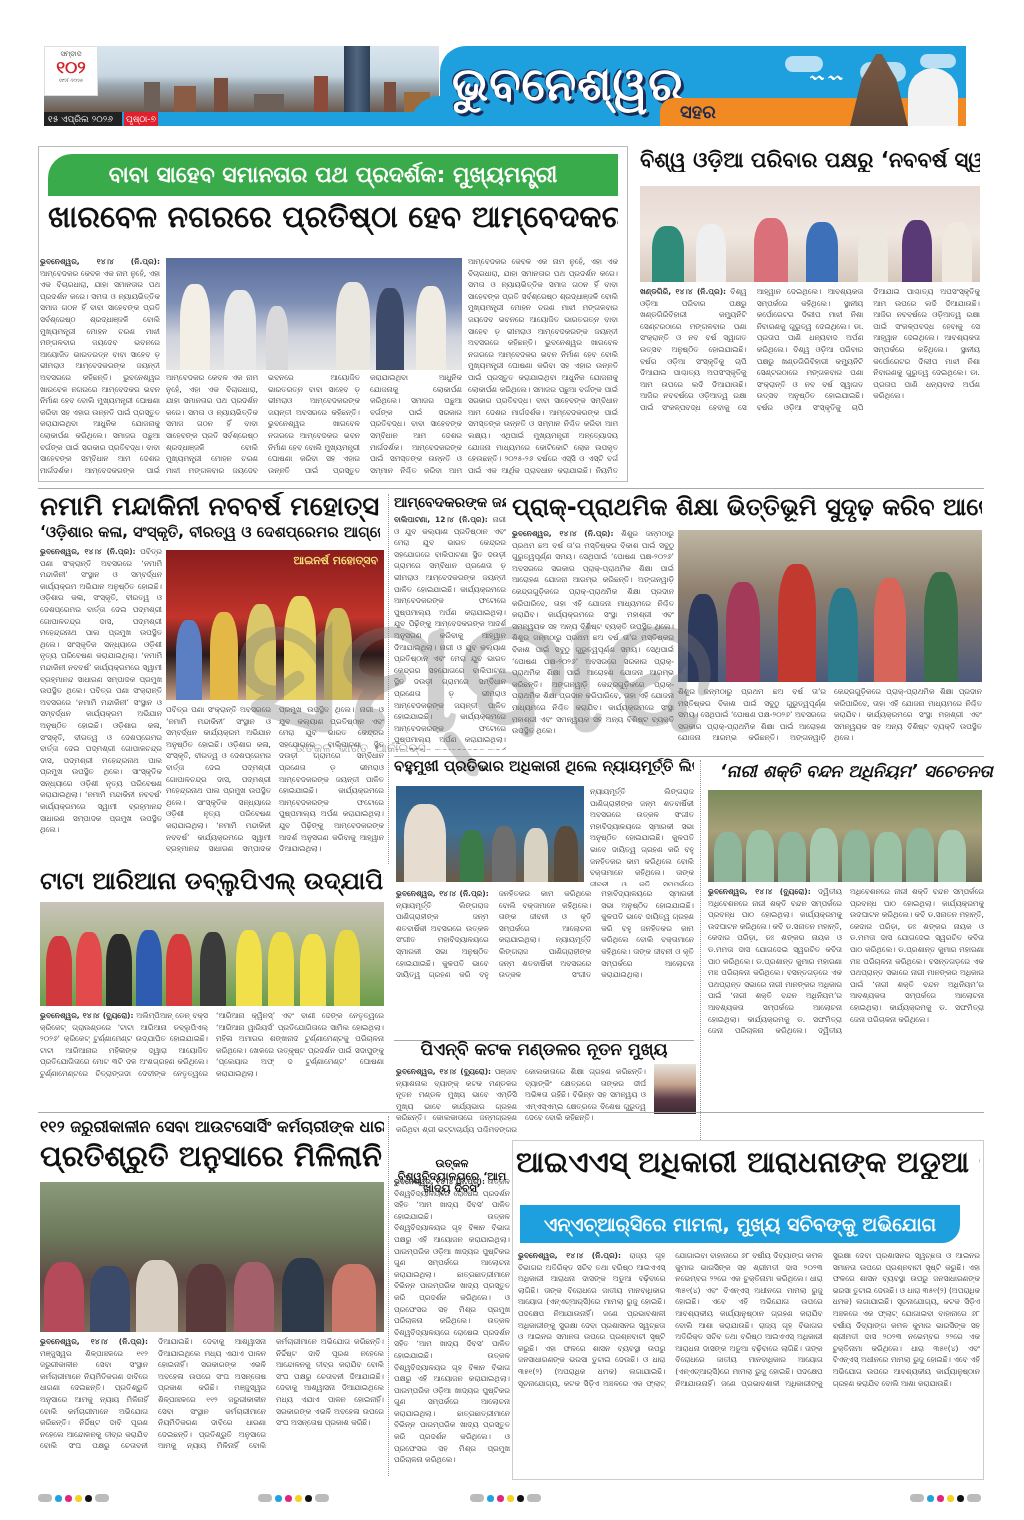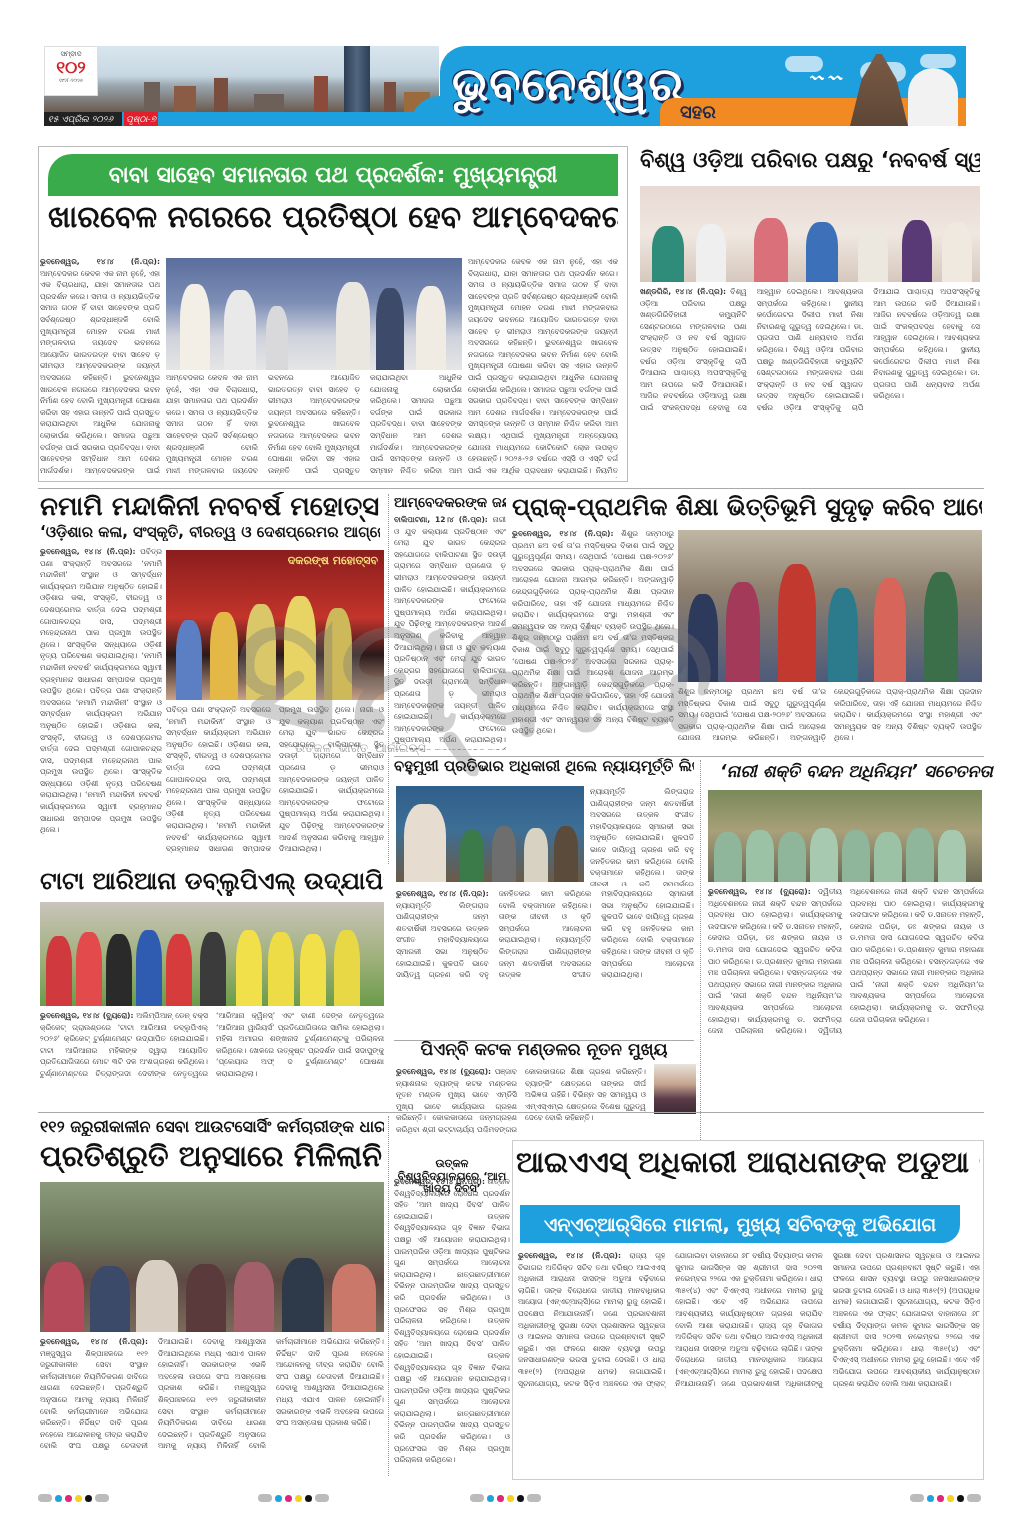--- a/index.html
+++ b/index.html
@@ -9,21 +9,21 @@
   
   .masthead { position: absolute; left: 40px; top: 46px; width: 926px; height: 84px; }
   .mh-skyline { position: absolute; left: 4px; top: 0; width: 395px; height: 66px;
     background: linear-gradient(180deg,#d9e6ef 0%,#c7d7e2 45%,#9aa7b0 60%,#6b5a4f 100%); overflow: hidden; }
   .mh-skyline .bldg { position: absolute; bottom: 0; background: #6c6058; }
   .mh-skyline .tower { position: absolute; bottom: 0; left: 300px; width: 26px; height: 66px;
     background: linear-gradient(90deg,#2d3f55,#51667f,#2d3f55); }
   .mh-logo { position: absolute; left: 4px; top: 0; width: 54px; height: 50px; background: #fff;
     border: 1px solid #ddd; text-align: center; font-size: 7px; color: #333; padding-top: 3px; }
   .mh-logo .num { display: block; color: #d42027; font-size: 17px; font-weight: bold; line-height: 18px; }
-  .mh-datebar { position: absolute; left: 4px; top: 66px; width: 400px; height: 14px; background: #1da0dd; font-style: italic; }
+  .mh-datebar { position: absolute; left: 4px; top: 66px; width: 400px; height: 14px; background: #1da0dd; }
   .mh-date { position: absolute; left: 0; top: 0; height: 14px; width: 78px; background: #222; color: #fff;
     font-size: 9px; line-height: 14px; padding-left: 4px; }
   .mh-pageno { position: absolute; left: 80px; top: 0; height: 14px; width: 34px; background: #e0202c; color: #fff;
     font-size: 9px; line-height: 14px; text-align: center; }
   .mh-blue { position: absolute; left: 400px; top: 0; width: 526px; height: 80px; background: #1da0dd;
     border-top-left-radius: 26px; }
   .mh-blue-curve { position: absolute; left: 370px; top: 50px; width: 60px; height: 30px; background: #1da0dd;
     border-top-left-radius: 30px; }
   .mh-title { position: absolute; left: 412px; top: 0; font-size: 46px; font-weight: bold; color: #fff;
     text-shadow: 3px 3px 0 #1b2a55, -1px -1px 0 #1b2a55; letter-spacing: 1px; line-height: 76px; }
@@ -140,21 +140,21 @@
 <div class="hrule" style="left:38px;top:488px;width:946px;"></div>
 
 <div class="blk head" style="left:40px;top:492px;width:340px;font-size:26px;text-align:center;">ନମାମି ମନ୍ଦାକିନୀ ନବବର୍ଷ ମହୋତ୍ସବ</div>
 <div class="blk head" style="left:40px;top:524px;width:340px;font-size:15px;text-align:center;">‘ଓଡ଼ିଶାର କଳା, ସଂସ୍କୃତି, ବୀରତ୍ୱ ଓ ଦେଶପ୍ରେମର ଆଗ୍ନେୟ ବାର୍ତ୍ତା’</div>
 <div class="blk txt" style="left:40px;top:546px;width:122px;height:316px;">
   <b>ଭୁବନେଶ୍ୱର, ୧୪।୪ (ନି.ପ୍ର):</b>
   <span>ପବିତ୍ର ପଣା ସଂକ୍ରାନ୍ତି ଅବସରରେ ‘ନମାମି ମନ୍ଦାକିନୀ’ ସଂସ୍ଥାନ ଓ ସମ୍ବର୍ଦ୍ଧନ କାର୍ଯ୍ୟକ୍ରମ ଅଭିଯାନ ଅନୁଷ୍ଠିତ ହୋଇଛି। ଓଡ଼ିଶାର କଳା, ସଂସ୍କୃତି, ବୀରତ୍ୱ ଓ ଦେଶପ୍ରେମର ବାର୍ତ୍ତା ଦେଇ ପଦ୍ମଶ୍ରୀ ଗୋପାଳଚନ୍ଦ୍ର ଦାସ, ପଦ୍ମଶ୍ରୀ ମହେନ୍ଦ୍ରନାଥ ପାଲ ପ୍ରମୁଖ ଉପସ୍ଥିତ ଥିଲେ। ସାଂସ୍କୃତିକ ସନ୍ଧ୍ୟାରେ ଓଡ଼ିଶୀ ନୃତ୍ୟ ପରିବେଷଣ କରାଯାଇଥିଲା। ‘ନମାମି ମନ୍ଦାକିନୀ ନବବର୍ଷ’ କାର୍ଯ୍ୟକ୍ରମରେ ସ୍ୱାମୀ ବ୍ରହ୍ମାନନ୍ଦ ସାଧାରଣ ସମ୍ପାଦକ ପ୍ରମୁଖ ଉପସ୍ଥିତ ଥିଲେ।</span>
   <span>ପବିତ୍ର ପଣା ସଂକ୍ରାନ୍ତି ଅବସରରେ ‘ନମାମି ମନ୍ଦାକିନୀ’ ସଂସ୍ଥାନ ଓ ସମ୍ବର୍ଦ୍ଧନ କାର୍ଯ୍ୟକ୍ରମ ଅଭିଯାନ ଅନୁଷ୍ଠିତ ହୋଇଛି। ଓଡ଼ିଶାର କଳା, ସଂସ୍କୃତି, ବୀରତ୍ୱ ଓ ଦେଶପ୍ରେମର ବାର୍ତ୍ତା ଦେଇ ପଦ୍ମଶ୍ରୀ ଗୋପାଳଚନ୍ଦ୍ର ଦାସ, ପଦ୍ମଶ୍ରୀ ମହେନ୍ଦ୍ରନାଥ ପାଲ ପ୍ରମୁଖ ଉପସ୍ଥିତ ଥିଲେ। ସାଂସ୍କୃତିକ ସନ୍ଧ୍ୟାରେ ଓଡ଼ିଶୀ ନୃତ୍ୟ ପରିବେଷଣ କରାଯାଇଥିଲା। ‘ନମାମି ମନ୍ଦାକିନୀ ନବବର୍ଷ’ କାର୍ଯ୍ୟକ୍ରମରେ ସ୍ୱାମୀ ବ୍ରହ୍ମାନନ୍ଦ ସାଧାରଣ ସମ୍ପାଦକ ପ୍ରମୁଖ ଉପସ୍ଥିତ ଥିଲେ।</span>
 </div>
 <div class="photo" style="left:166px;top:550px;width:218px;height:150px;background:linear-gradient(180deg,#8a1d1d 0%,#c3342b 45%,#2a1a1a 70%,#c9a28a 100%);">
-  <div style="position:absolute;right:6px;top:4px;color:#f7e27a;font-size:11px;font-weight:bold;">ଦକରଙ୍ଷ ମହୋତ୍ସବ</div>
+  <div style="position:absolute;right:6px;top:4px;color:#f7e27a;font-size:11px;font-weight:bold;">ଆଇନର୍ଷ ମହୋତ୍ସବ</div>
   <div class="people" style="left:10px;width:26px;height:80px;background:#5c7fc3;"></div>
   <div class="people" style="left:44px;width:28px;height:88px;background:#e3b847;"></div>
   <div class="people" style="left:80px;width:30px;height:96px;background:#d9c76a;"></div>
   <div class="people" style="left:118px;width:32px;height:104px;background:#e8d464;"></div>
   <div class="people" style="left:158px;width:28px;height:92px;background:#cdb95a;"></div>
 </div>
 <div class="blk txt cols2" style="left:166px;top:704px;width:218px;height:158px;">
   <span>ପବିତ୍ର ପଣା ସଂକ୍ରାନ୍ତି ଅବସରରେ ‘ନମାମି ମନ୍ଦାକିନୀ’ ସଂସ୍ଥାନ ଓ ସମ୍ବର୍ଦ୍ଧନ କାର୍ଯ୍ୟକ୍ରମ ଅଭିଯାନ ଅନୁଷ୍ଠିତ ହୋଇଛି। ଓଡ଼ିଶାର କଳା, ସଂସ୍କୃତି, ବୀରତ୍ୱ ଓ ଦେଶପ୍ରେମର ବାର୍ତ୍ତା ଦେଇ ପଦ୍ମଶ୍ରୀ ଗୋପାଳଚନ୍ଦ୍ର ଦାସ, ପଦ୍ମଶ୍ରୀ ମହେନ୍ଦ୍ରନାଥ ପାଲ ପ୍ରମୁଖ ଉପସ୍ଥିତ ଥିଲେ। ସାଂସ୍କୃତିକ ସନ୍ଧ୍ୟାରେ ଓଡ଼ିଶୀ ନୃତ୍ୟ ପରିବେଷଣ କରାଯାଇଥିଲା। ‘ନମାମି ମନ୍ଦାକିନୀ ନବବର୍ଷ’ କାର୍ଯ୍ୟକ୍ରମରେ ସ୍ୱାମୀ ବ୍ରହ୍ମାନନ୍ଦ ସାଧାରଣ ସମ୍ପାଦକ ପ୍ରମୁଖ ଉପସ୍ଥିତ ଥିଲେ।</span>
   <span>ନାରୀ ଓ ଯୁବ କଲ୍ୟାଣ ପ୍ରତିଷ୍ଠାନ ଏବଂ ମେରା ଯୁବ ଭାରତ କେନ୍ଦ୍ରର ସହଯୋଗରେ ବାଲିପାଟଣା ସ୍ଥିତ ଦଉଡ଼ୀ ଗ୍ରାମରେ ସମ୍ବିଧାନ ପ୍ରଣେତା ଡ଼ ଭୀମରାଓ ଆମ୍ବେଦକରଙ୍କ ଜୟନ୍ତୀ ପାଳିତ ହୋଇଯାଇଛି। କାର୍ଯ୍ୟକ୍ରମରେ ଆମ୍ବେଦକରଙ୍କ ଫଟୋରେ ପୁଷ୍ପମାଲ୍ୟ ଅର୍ପଣ କରାଯାଇଥିଲା। ଯୁବ ପିଢ଼ିଙ୍କୁ ଆମ୍ବେଦକରଙ୍କ ଆଦର୍ଶ ଅନୁସରଣ କରିବାକୁ ଆହ୍ୱାନ ଦିଆଯାଇଥିଲା।</span>
 </div>

